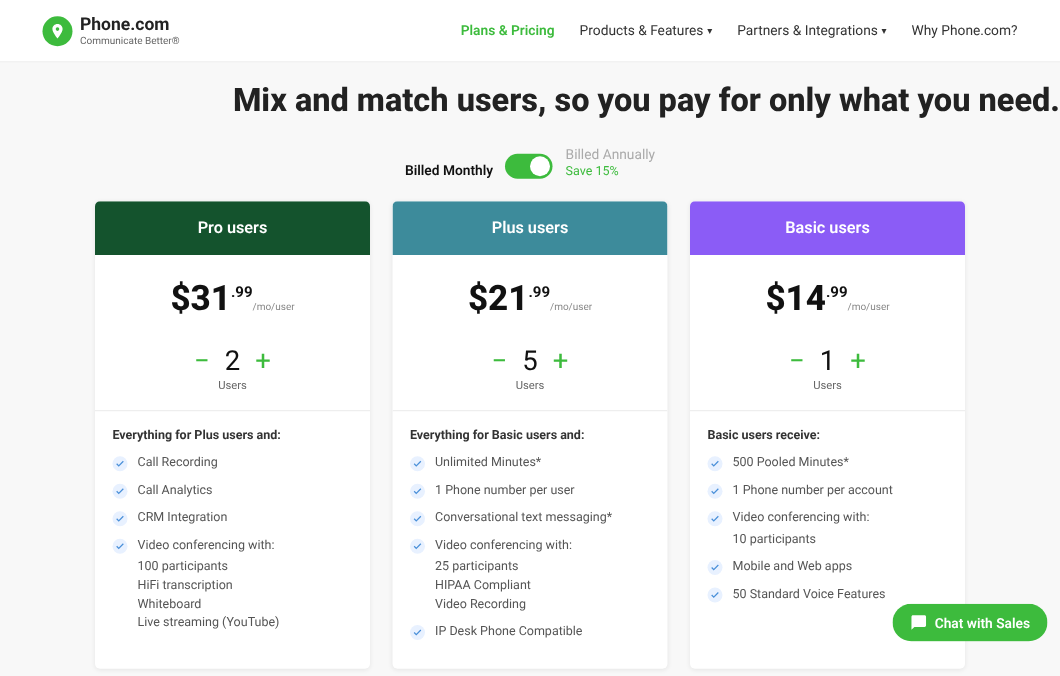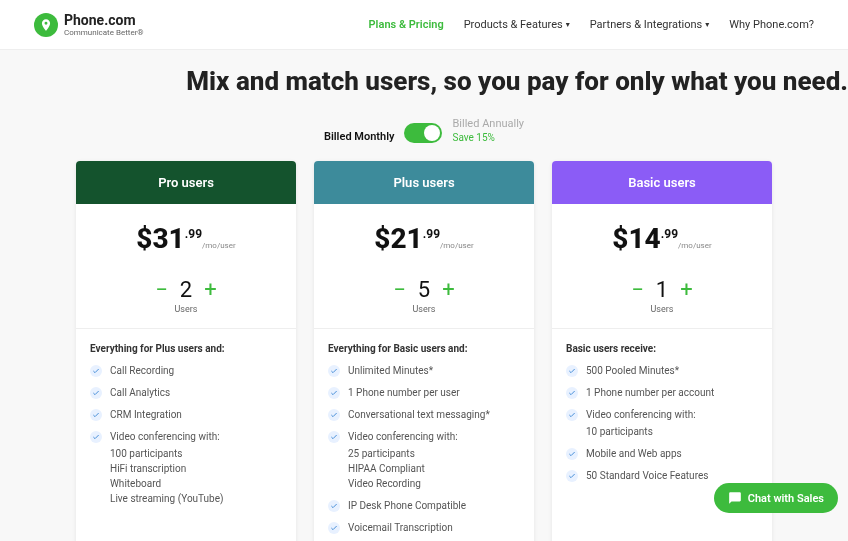--- a/index.html
+++ b/index.html
@@ -190,28 +190,20 @@
           </div>
           <div class="sub">25 participants<br>HIPAA Compliant<br>Video Recording</div>
           <div class="feat">
             <span class="chk">
               <svg viewBox="0 0 24 24" fill="none" stroke="#4a90d9" stroke-width="3">
                 <polyline points="20 6 9 17 4 12"></polyline>
               </svg>
             </span>
             <span>IP Desk Phone Compatible</span>
           </div>
-          <div class="feat">
-            <span class="chk">
-              <svg viewBox="0 0 24 24" fill="none" stroke="#4a90d9" stroke-width="3">
-                <polyline points="20 6 9 17 4 12"></polyline>
-              </svg>
-            </span>
-            <span>Voicemail Transcription</span>
-          </div>
 </div>
 </div>
       <div class="card">
 <div class="card-head">Basic users</div>
 <div class="price-area">
 <span class="price">$14<span class="cents">.99</span><span class="per">/mo/user</span></span>
 </div>
 <div class="users-row">
 <div class="users-ctrl">
 <span class="btn-pm">−</span>

